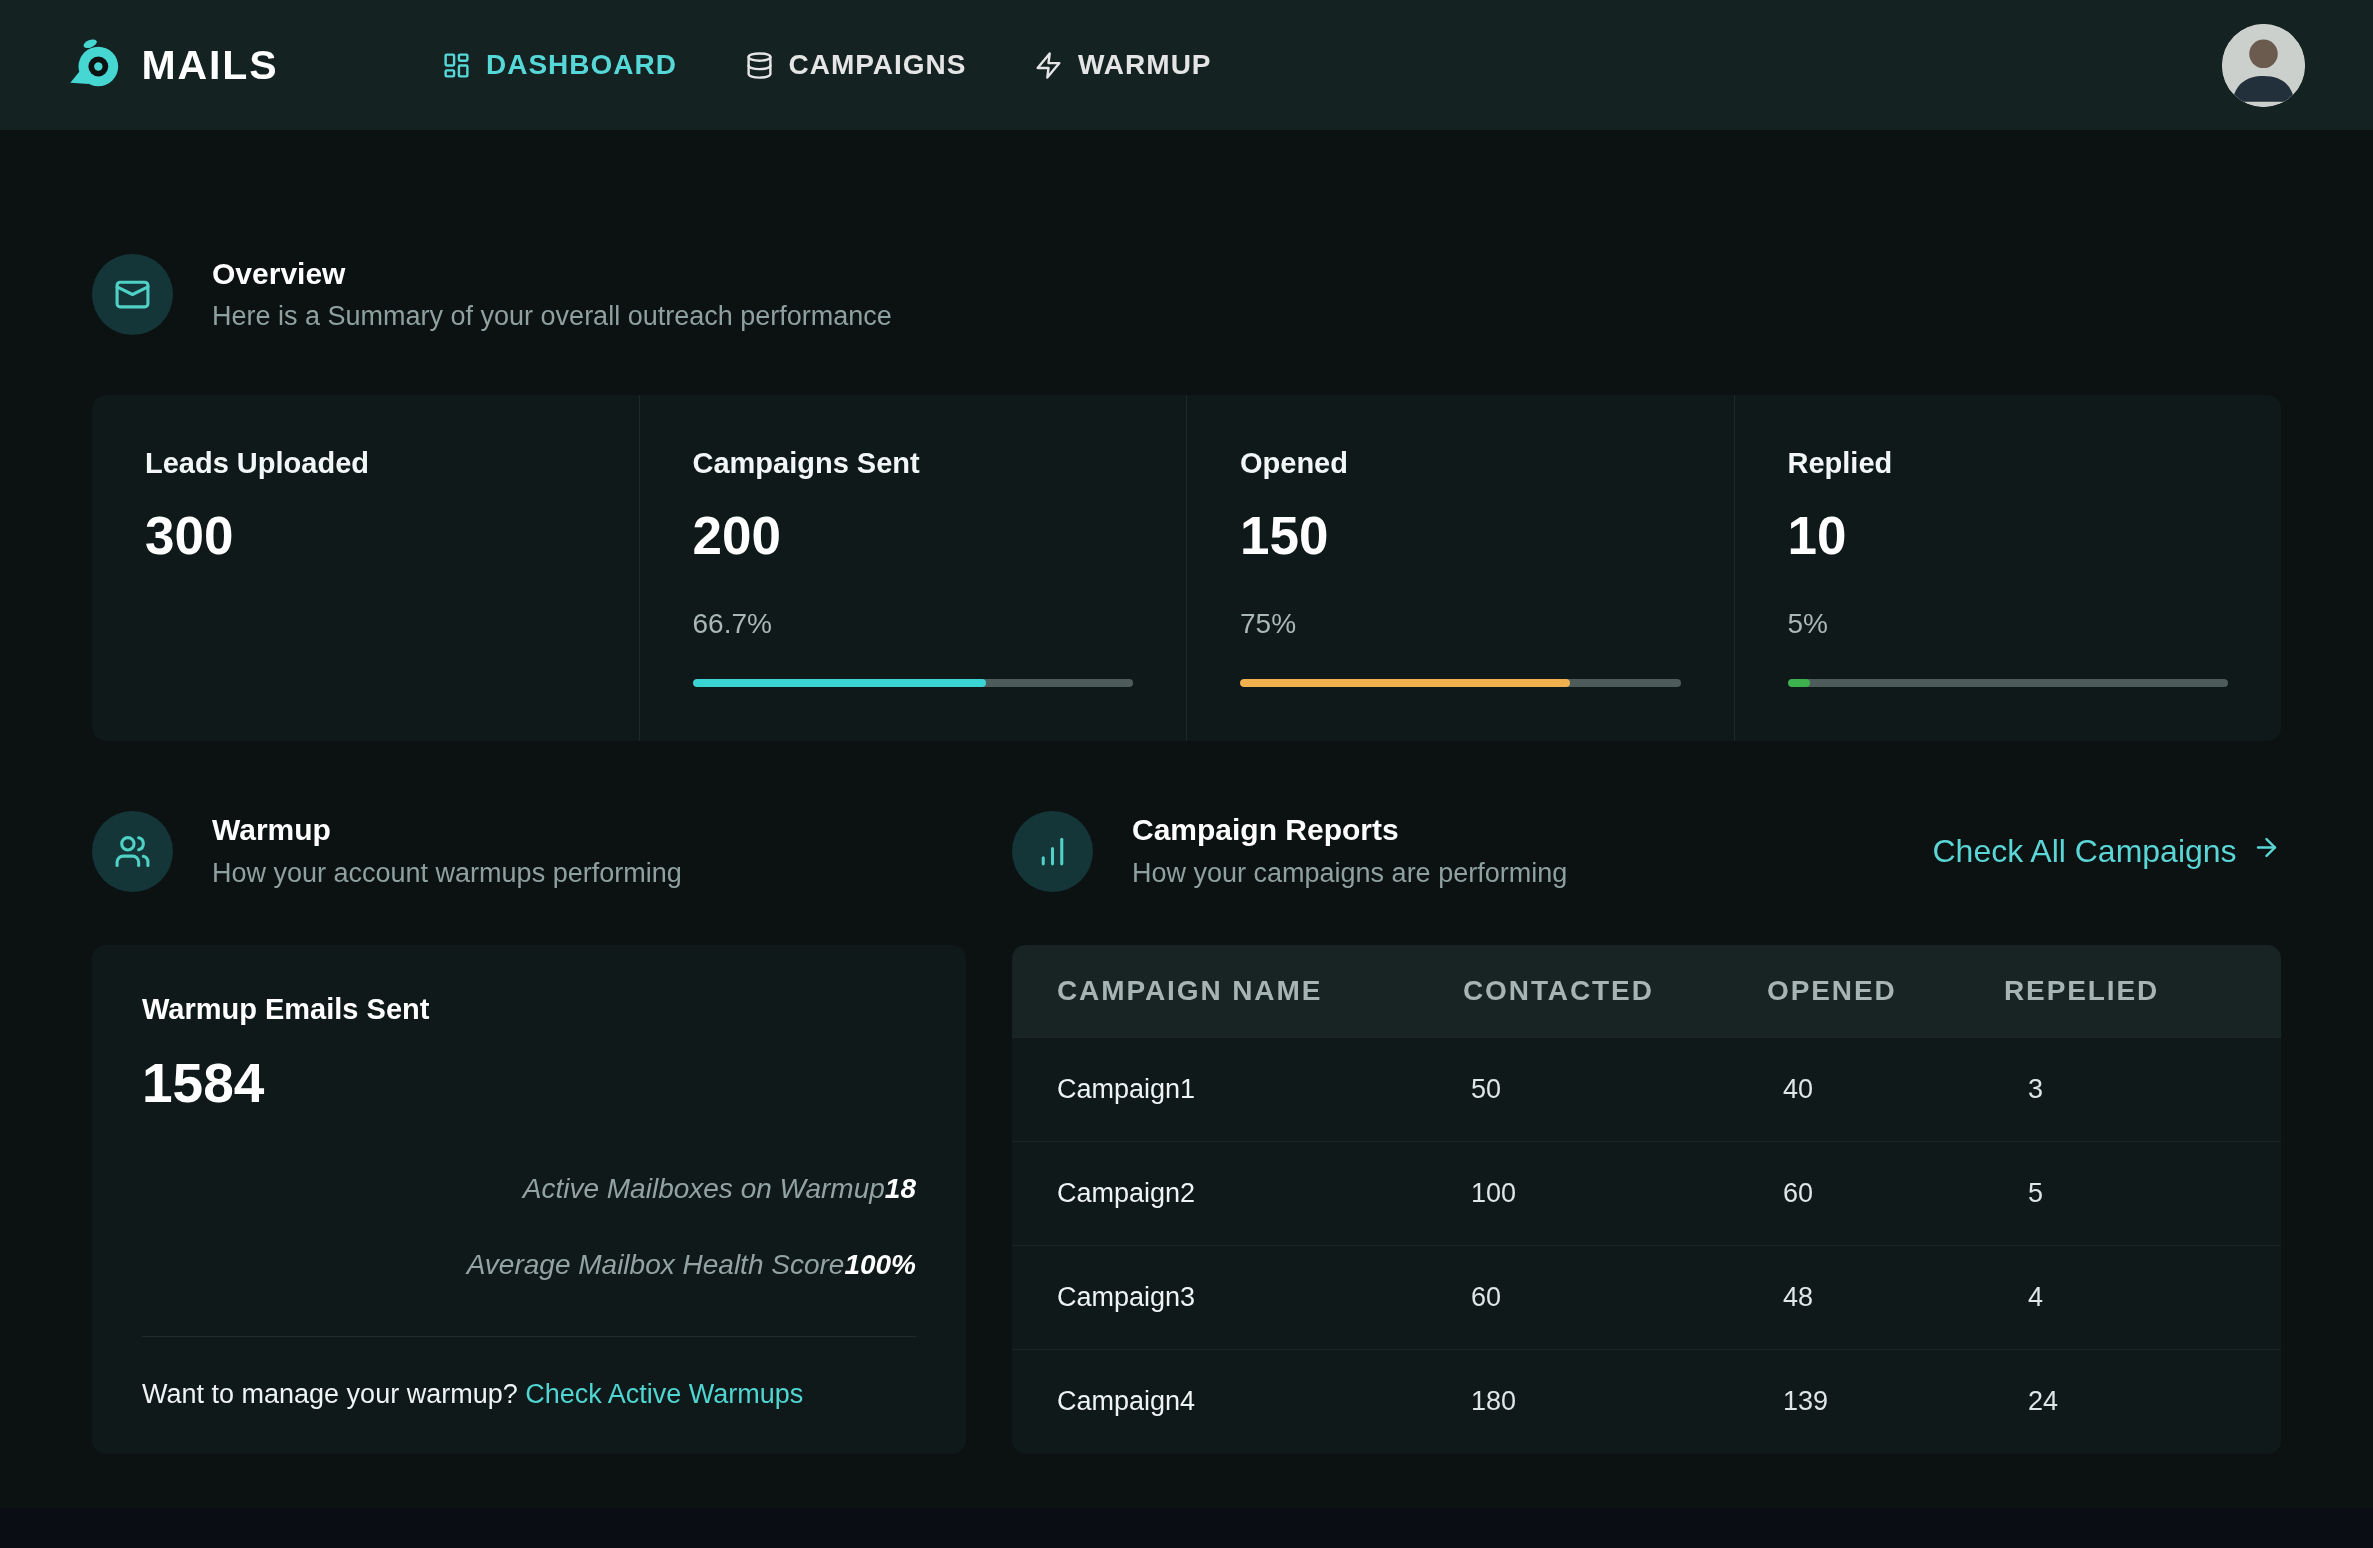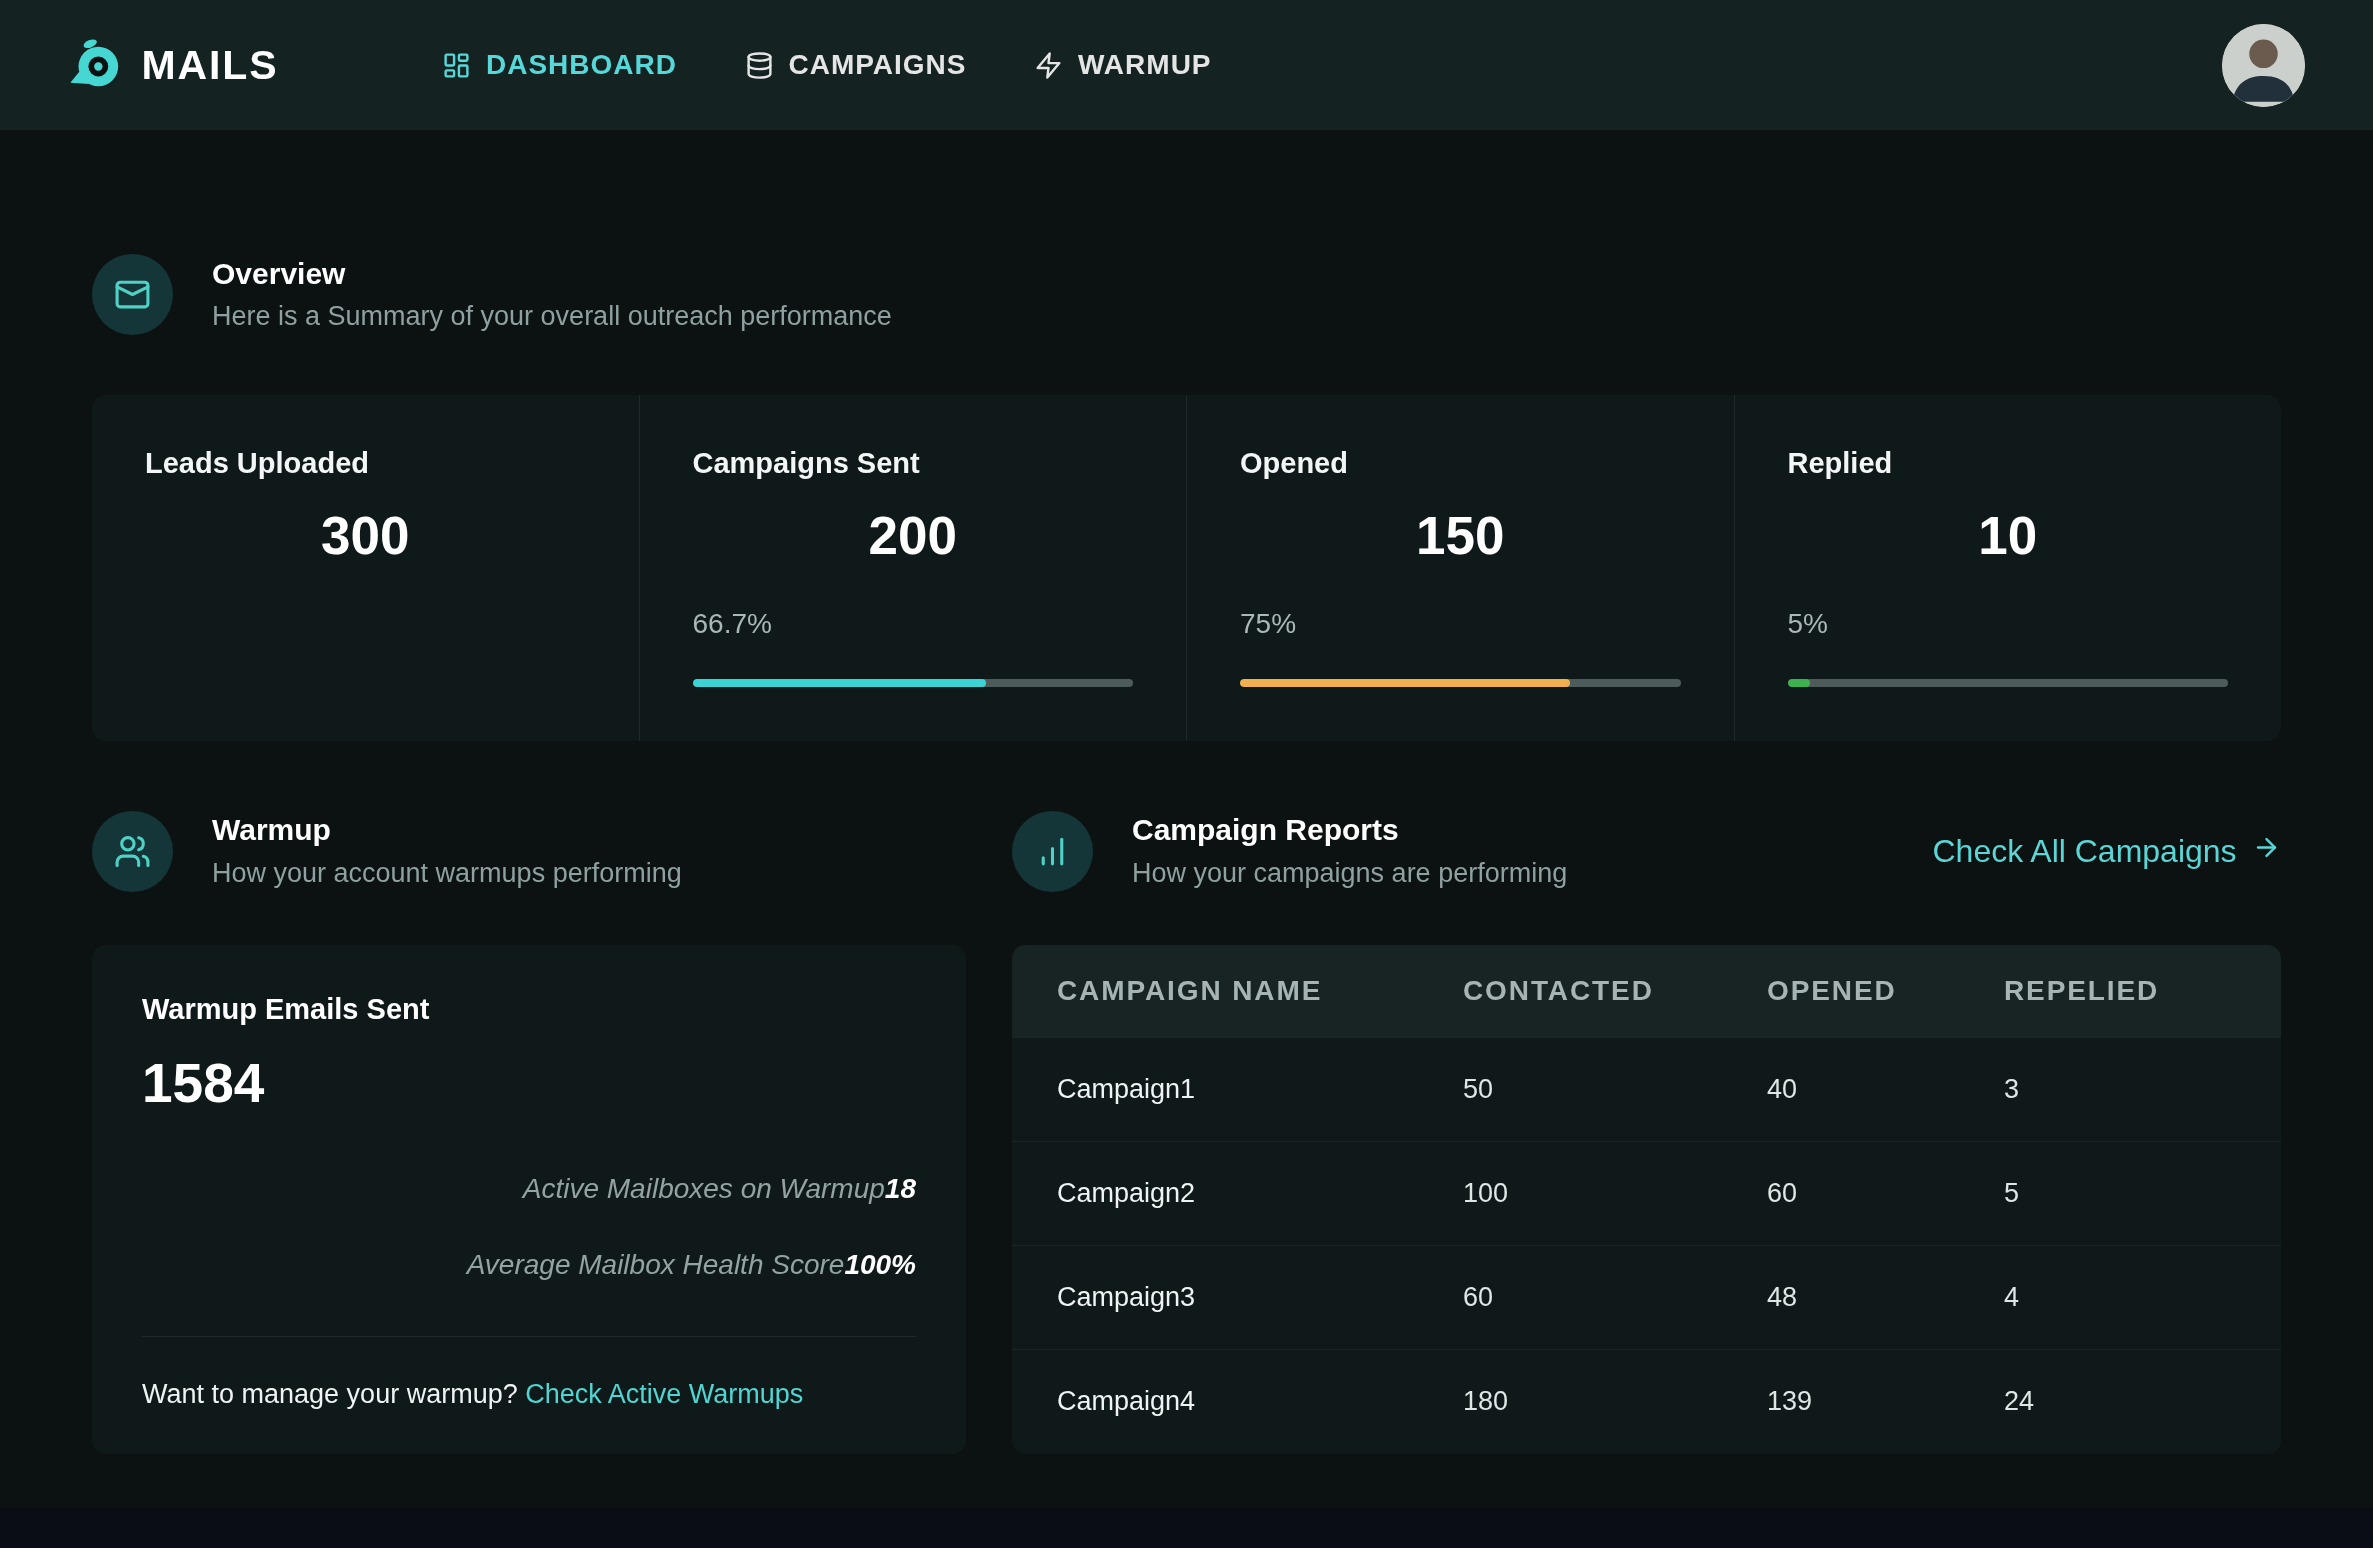--- a/index.html
+++ b/index.html
@@ -60,21 +60,21 @@
     background:#101919;
     border-radius:13.5px;
     display:flex;
   }
   .stat-col {
     flex:1 1 0;
     padding:52px 53px 54px 53px;
   }
   .stat-col + .stat-col { border-left:1px solid rgba(255,255,255,0.07); }
   .stat-label { font-size:29px; font-weight:700; color:#f2f6f6; }
-  .stat-value { font-size:53px; font-weight:800; color:#ffffff; margin-top:25px;text-align:center; }
+  .stat-value { font-size:53px; font-weight:800; color:#ffffff; margin-top:25px; }
   .stat-percent { font-size:28px; color:#a9b7b7; margin-top:42px; }
   .bar {
     margin-top:39px;
     height:7.7px; border-radius:5.8px;
     background:#4e5b5b;
     overflow:hidden;
     position:relative;
   }
   .bar-fill { height:100%; border-radius:5.8px; width:0; }
 
@@ -123,20 +123,21 @@
   .t-head {
     height:92px;
     background:#182323;
     font-size:28px; font-weight:700; letter-spacing:1.9px;
     color:#a7b4b4;
   }
   .t-body-row {
     height:104px;
     border-top:1px solid rgba(255,255,255,0.05);
     font-size:27px;
+    gap:8px;
   }
   .t-body-row .t-name { color:#eef3f3; }
   .t-body-row .t-num { color:#dfe6e6; }
 
   .bottom-strip {
     position:absolute; left:0; right:0; bottom:0;
     height:41px; background:#0a0e14;
   }
 </style>
 </head>

